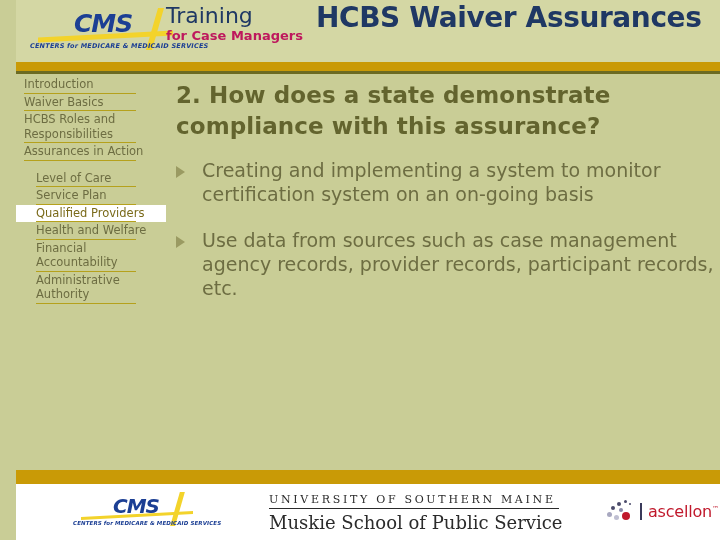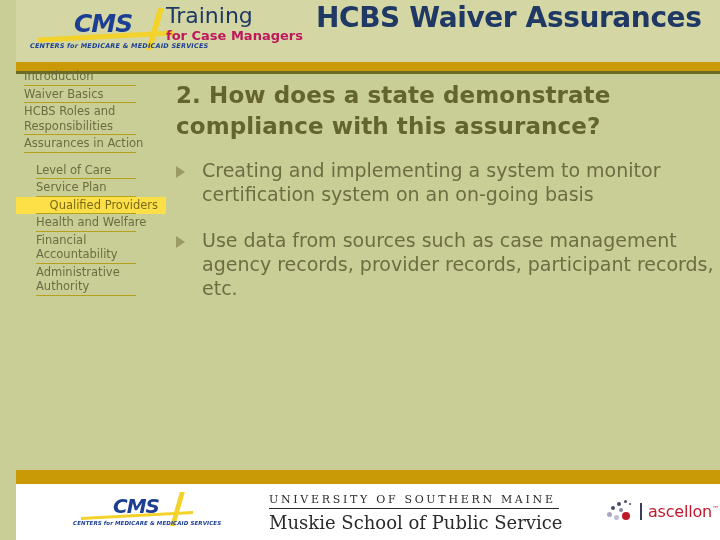--- a/index.html
+++ b/index.html
@@ -128,21 +128,21 @@
     font-size: 14.5px;
     font-weight: normal;
     line-height: 20px;
     color: #1f3864;
     white-space: nowrap;
   }
 
   
   .sidebar {
     position: absolute;
-    left: 0; top: 68px;
+    left: 0; top: 76px;
     width: 150px;
     height: 392px;
   }
   .nav-item {
     position: relative;
     padding: 1px 8px 2px 8px;
     font-family: "DejaVu Sans", sans-serif;
     font-size: 11.5px;
     line-height: 14.5px;
     color: #6d6d42;
@@ -154,23 +154,22 @@
   .nav-item .rule {
     position: absolute;
     left: 8px;
     bottom: 0;
     height: 1px;
     background: #b5a11c;
   }
   .nav-item.top .rule { width: 112px; }
   .nav-item.sub .rule { left: 20px; width: 100px; }
   .nav-item.active {
-    background: #fde047;
+    background: #ffffff;
     color: #7a6a1a;
-    text-align: right;
   }
   .nav-gap {
     height: 9px;
   }
 
   
   .content {
     position: absolute;
     left: 160px; top: 80px;
     width: 545px;

